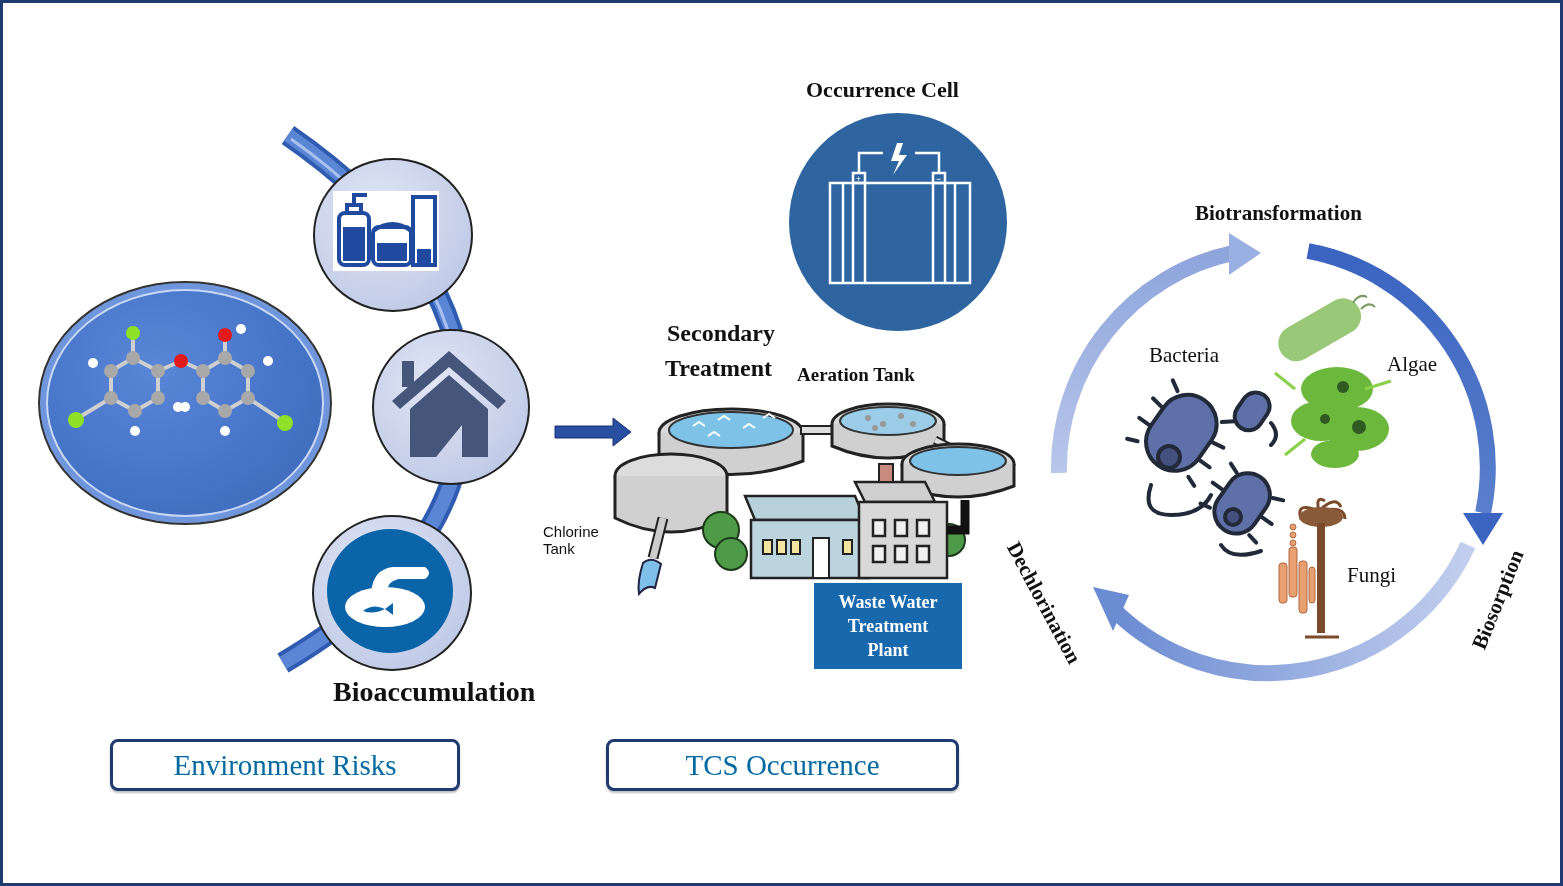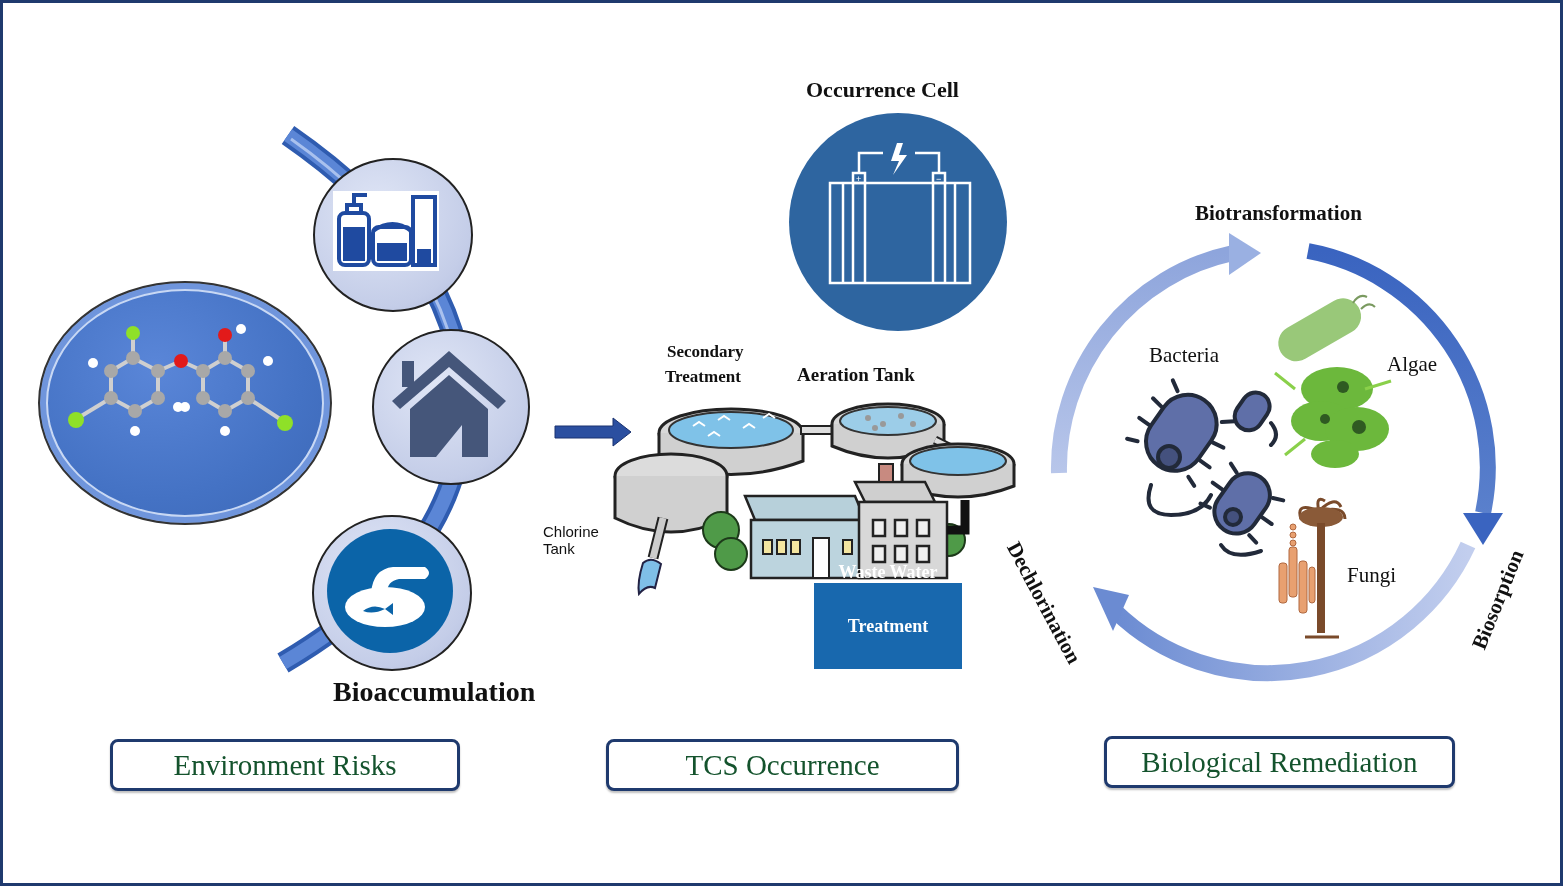--- a/index.html
+++ b/index.html
@@ -9,27 +9,27 @@
     border:3px solid #1f3a6e;
     font-family:"Liberation Serif", serif;
   }
   .abs { position:absolute; }
   .lbl-bold { font-family:"Liberation Serif", serif; font-weight:bold; color:#111; font-size:28px; line-height:1.4; }
   .lbl-reg { font-family:"Liberation Serif", serif; color:#111; font-size:22px; }
   .lbl-sans { font-family:"Liberation Sans", sans-serif; color:#111; font-size:15px; line-height:1.1; }
   .section-box {
     position:absolute; height:46px; border:3px solid #1f3a6e; border-radius:8px;
     background:#fff; display:flex; align-items:center; justify-content:center;
-    font-family:"Liberation Serif", serif; font-size:29px; color:#14532d;
+    font-family:"Liberation Serif", serif; font-size:29px; color:#0369a1;
     box-shadow: 0 2px 2px rgba(0,0,0,0.25);
   }
   .wwtp-box {
     position:absolute; left:811px; top:580px; width:148px; height:86px;
     background:#1868ae; color:#fff; font-weight:bold; font-size:18px;
-    text-align:center; line-height:24px; display:flex; flex-direction:column; justify-content:center;gap:30px;
+    text-align:center; line-height:24px; display:flex; flex-direction:column; justify-content:center;
   }
   svg { position:absolute; overflow:visible; }
 </style>
 </head>
 <body>
 
 <div id="canvas">
 
   <svg style="left:0;top:0;" width="1563" height="886">
     <path d="M 285 132 Q 470 260 460 420 Q 450 560 280 660" fill="none" stroke="#2f5cb0" stroke-width="22" stroke-linecap="butt"></path>
@@ -146,21 +146,21 @@
       <rect x="26" y="30" width="12" height="10"></rect>
         <rect x="106" y="30" width="12" height="10"></rect>
       <polyline points="32,30 32,10 56,10"></polyline>
         <polyline points="88,10 112,10 112,30"></polyline>
     </g>
     <polygon points="70,0 64,18 72,18 66,32 80,12 72,12 76,0" fill="#fff"></polygon>
     <text x="29" y="39" font-size="9" fill="#fff" font-family="Liberation Sans, sans-serif">+</text>
     <text x="109" y="39" font-size="9" fill="#fff" font-family="Liberation Sans, sans-serif">−</text>
   </svg>
 
-  <div class="abs lbl-bold" style="left:662px;top:337px;font-size:17px;line-height:1.45;">
+  <div class="abs lbl-bold" style="left:662px;top:313px;font-size:24px;line-height:1.45;">
     <div style="padding-left:2px;">Secondary</div>
     <div>Treatment</div>
   </div>
   <div class="abs lbl-bold" style="left:794px;top:359px;font-size:19px;">Aeration Tank</div>
 
   <svg style="left:552px;top:415px;" width="80" height="30">
     <polygon points="0,8 58,8 58,0 76,14 58,28 58,20 0,20" fill="#2b4fa0" stroke="#1a3270" stroke-width="1"></polygon>
   </svg>
 
   <svg style="left:600px;top:385px;" width="420" height="220">
@@ -345,15 +345,14 @@
         <circle cx="18" cy="46" r="3"></circle>
       <rect x="14" y="50" width="8" height="50" rx="3"></rect>
       <rect x="4" y="66" width="8" height="40" rx="3"></rect>
       <rect x="24" y="64" width="8" height="52" rx="3"></rect>
       <rect x="34" y="70" width="6" height="36" rx="3"></rect>
     </g>
   </svg>
 
   <div class="section-box" style="left:107px;top:736px;width:344px;">Environment Risks</div>
   <div class="section-box" style="left:603px;top:736px;width:347px;">TCS Occurrence</div>
-  <div class="section-box" style="left:1101px;top:733px;width:345px;">Biological Remediation</div>
 
 </div>
 
 </body></html>

